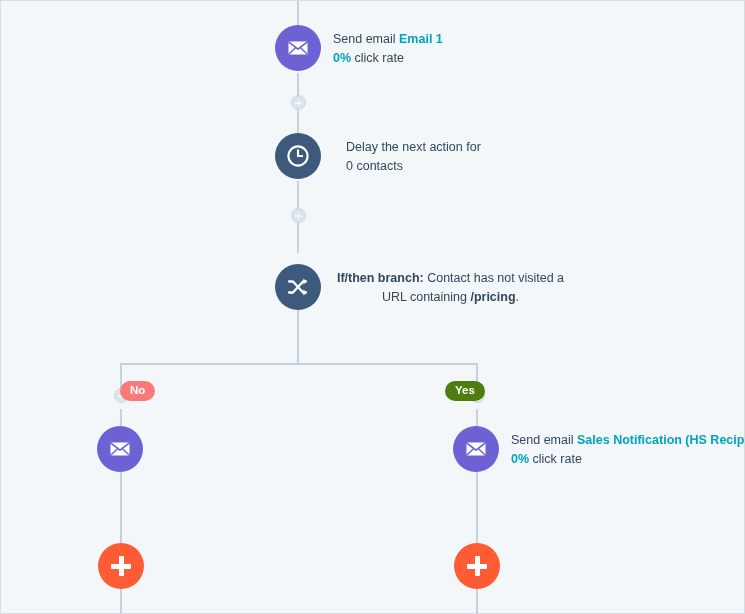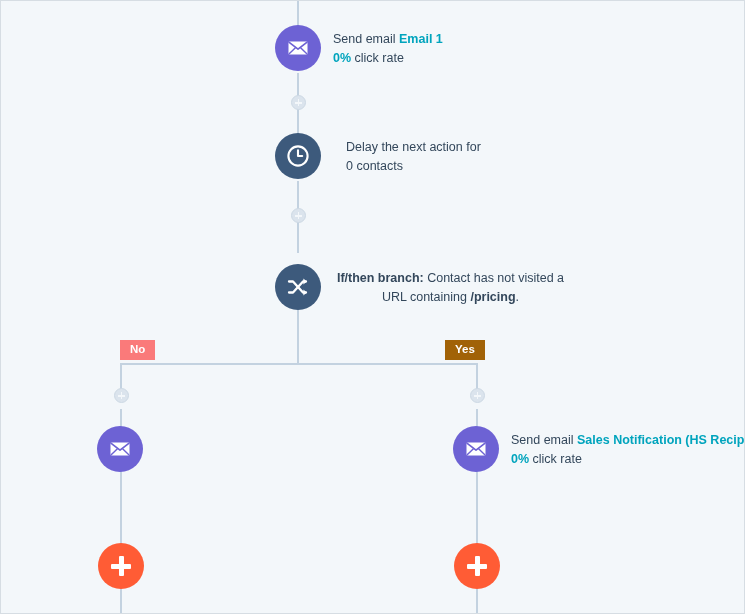--- a/index.html
+++ b/index.html
@@ -84,26 +84,27 @@
   .node-text .hl     { color: #00a4bd; font-weight: bold; }
   .node-text .strong { font-weight: bold; }
   .wrapnode .node-text { white-space: normal; width: 235px; }
 
   
   .badge {
     position: absolute;
     font-size: 11.5px;
     font-weight: bold;
     color: #ffffff;
-    border-radius: 0;
+    border-radius: 10px;
     padding: 3px 10px 4px 10px;
     line-height: 13px;
+    margin-top: 41px;
   }
   .badge-no  { background: #fa7a7a; }
-  .badge-yes { background: #a16207; }
+  .badge-yes { background: #4d7c0f; }
 
   
   .plus-btn {
     position: absolute;
     width: 46px;
     height: 46px;
     border-radius: 50%;
     background: #ff5c35;
     display: flex;
     align-items: center;

